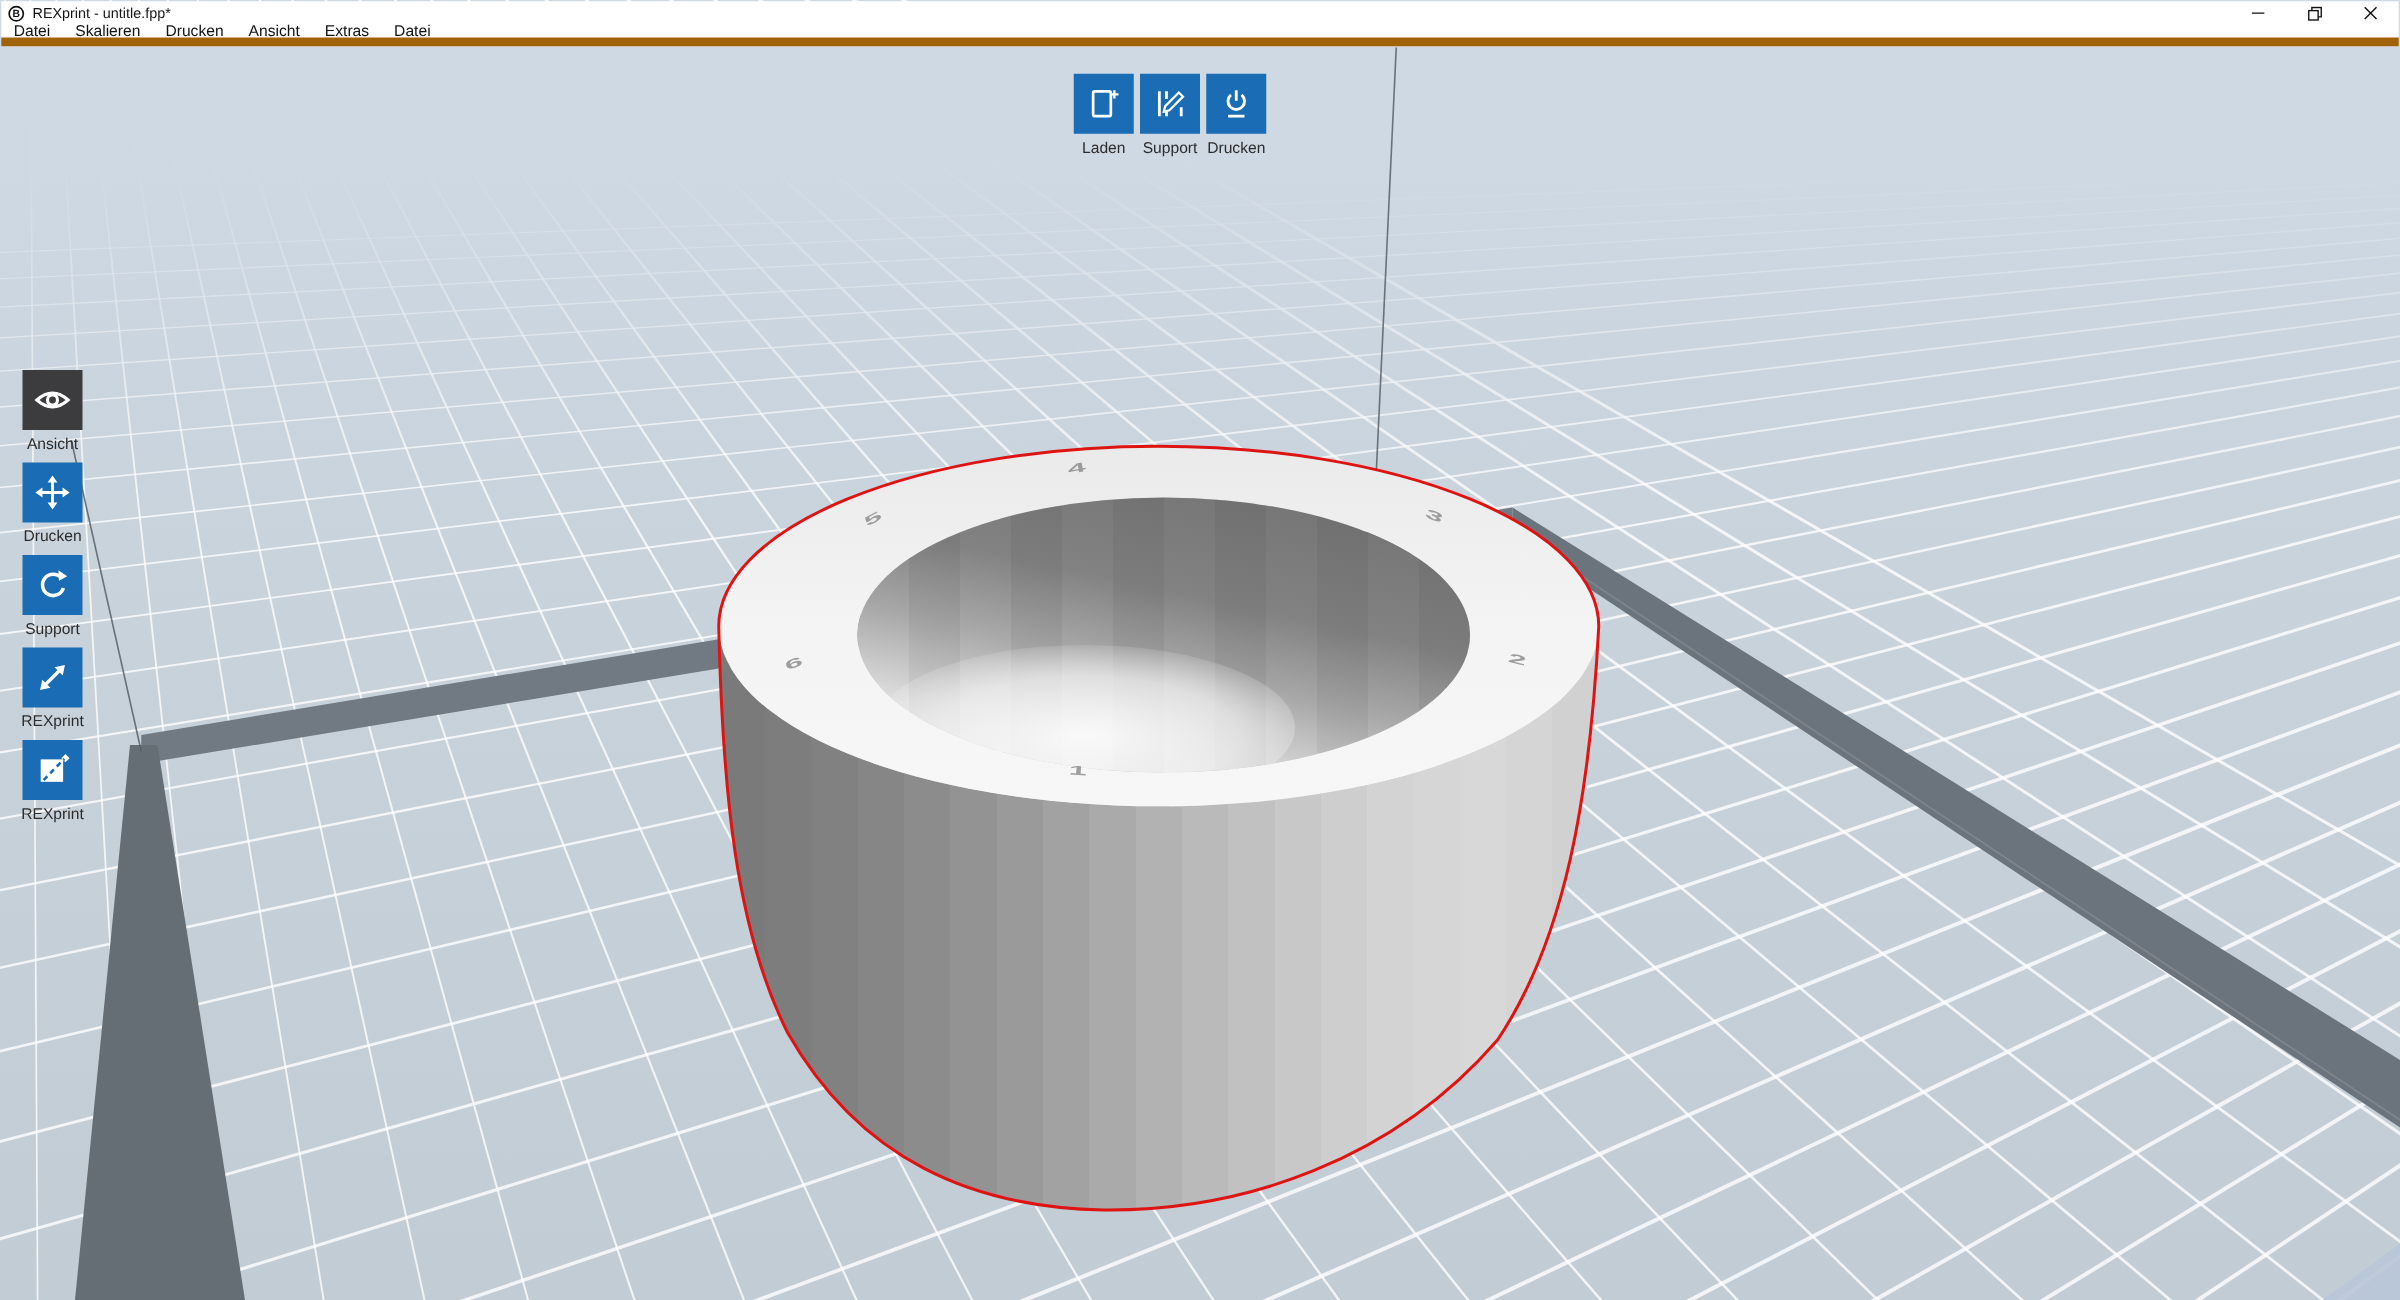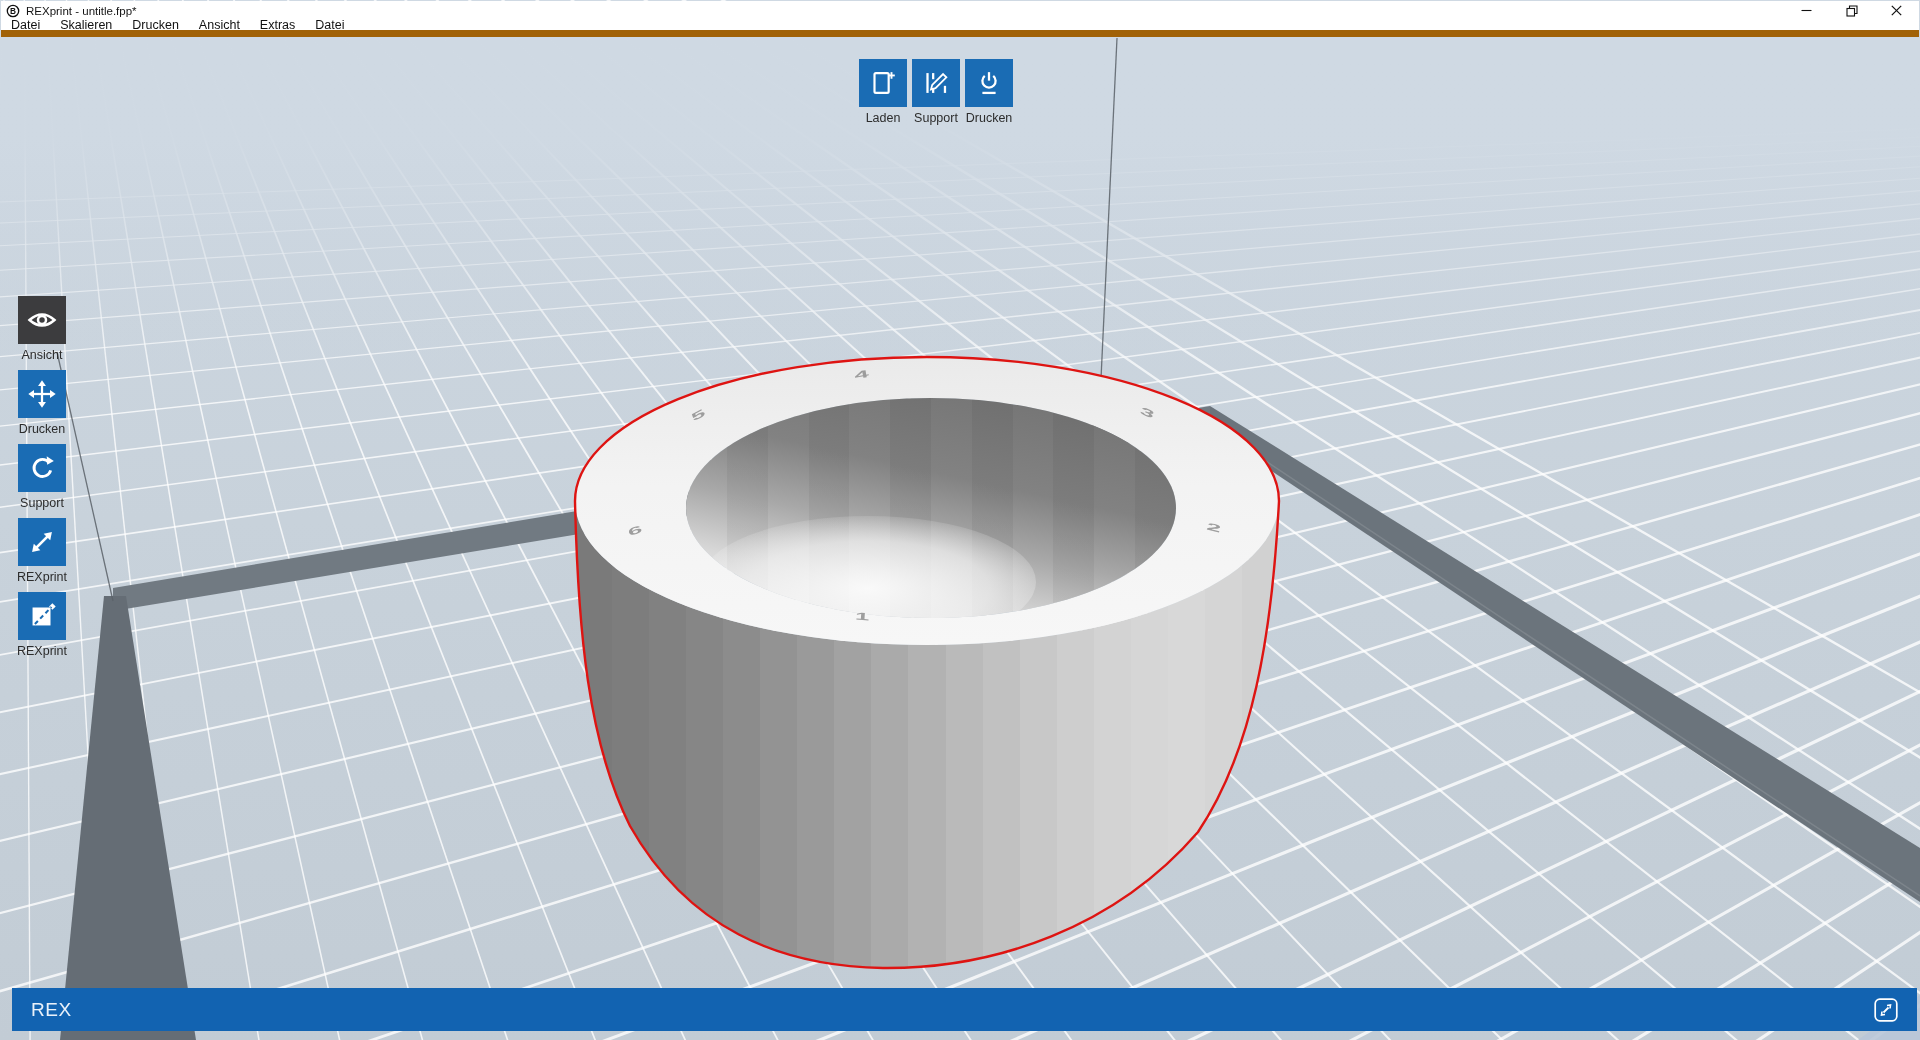--- a/index.html
+++ b/index.html
@@ -394,25 +394,14 @@
         <svg width="34" height="34" viewBox="0 0 36 36">
           <rect x="8" y="9" width="19" height="19" fill="#fff"></rect>
           <polygon points="29,4.5 32.5,8 29,11.5 25.5,8" fill="#fff"></polygon>
           <line x1="10.5" y1="26.5" x2="28" y2="8.5" stroke="#1a6cb4" stroke-width="2.2" stroke-dasharray="4.5 3.5"></line>
         </svg>
       </button>
       <span class="tlabel">REXprint</span>
     </div>
   </div>
 
-  <div class="statusbar">
-    <span class="sb-text">REX</span>
-    <button class="sb-expand">
-      <svg width="24" height="24" viewBox="0 0 24 24" stroke="#fff" fill="none">
-        <rect x="1.2" y="1.2" width="21.6" height="21.6" rx="4.5" stroke-width="1.7"></rect>
-        <line x1="9.5" y1="14.5" x2="14.5" y2="9.5" stroke-width="1.8"></line>
-        <path d="M13 7.5 l3.5 -0.5 -0.5 3.5" stroke-width="1.6"></path>
-        <path d="M11 16.5 l-3.5 0.5 0.5 -3.5" stroke-width="1.6"></path>
-      </svg>
-    </button>
-  </div>
 
 </div>
 
 </body></html>

